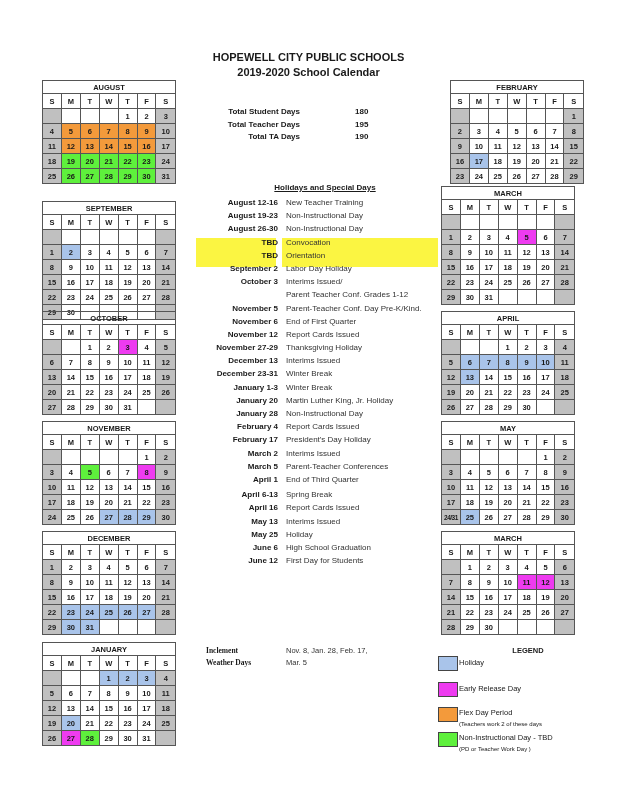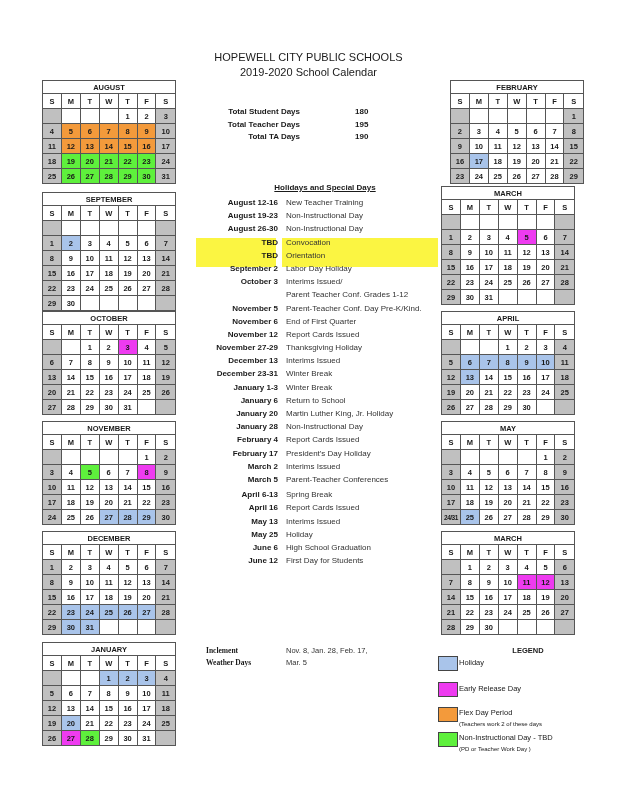--- a/index.html
+++ b/index.html
@@ -1,18 +1,18 @@
 <!DOCTYPE html>
 <html><head>
 <meta charset="utf-8">
 <style>
   html, body { margin:0; padding:0; background:#ffffff; }
   body { width:617px; height:800px; position:relative; overflow:hidden;
          font-family:"Liberation Sans", sans-serif; color:#1a1a1a; }
-  .title { position:absolute; left:0; width:617px; text-align:center; font-weight:normal; font-size:11px; }
+  .title { position:absolute; left:0; width:617px; text-align:center; font-weight:bold; font-size:11px; }
   .cal { position:absolute; width:134px; border-collapse:collapse; table-layout:fixed; }
   .cal td, .cal th { border:1px solid #555; height:14px; padding:0; text-align:center;
                      font-size:7.5px; font-weight:bold; line-height:13px; width:19px; }
   .cal th.mname { height:12px; font-size:7.5px; line-height:11px;text-align:center; }
   .cal td.we { background:#c0c0c0; }
   .cal td.hol { background:#a9c4ea; }
   .cal td.er { background:#ee3bf0; }
   .cal td.flex { background:#f39a3b; }
   .cal td.ni { background:#5ef03c; }
   .totals { position:absolute; left:195px; top:107px; font-size:8px; font-weight:bold; }
@@ -95,21 +95,21 @@
         <td class="we">25</td>
         <td class="ni">26</td>
         <td class="ni">27</td>
         <td class="ni">28</td>
         <td class="ni">29</td>
         <td class="ni">30</td>
         <td class="we">31</td>
       </tr>
     </tbody>
   </table>
-<table class="cal" style="left:42px; top:192px;">
+<table class="cal" style="left:42px; top:201px;">
     <tbody>
       <tr>
         <th class="mname" colspan="7">SEPTEMBER</th>
       </tr>
       <tr>
         <td>S</td>
         <td>M</td>
         <td>T</td>
         <td>W</td>
         <td>T</td>
@@ -806,24 +806,20 @@
       </div>
       <div class="ev">
         <span class="d">December 23-31</span>
         <span class="t">Winter Break</span>
       </div>
       <div class="ev">
         <span class="d">January 1-3</span>
         <span class="t">Winter Break</span>
       </div>
       <div class="ev">
-        <span class="d">January 6</span>
-        <span class="t">Return to School</span>
-      </div>
-      <div class="ev">
         <span class="d">January 20</span>
         <span class="t">Martin Luther King, Jr. Holiday</span>
       </div>
       <div class="ev">
         <span class="d">January 28</span>
         <span class="t">Non-Instructional Day</span>
       </div>
       <div class="ev">
         <span class="d">February 4</span>
         <span class="t">Report Cards Issued</span>
@@ -832,20 +828,24 @@
         <span class="d">February 17</span>
         <span class="t">President's Day Holiday</span>
       </div>
       <div class="ev">
         <span class="d">March 2</span>
         <span class="t">Interims Issued</span>
       </div>
       <div class="ev">
         <span class="d">March 5</span>
         <span class="t">Parent-Teacher Conferences</span>
+      </div>
+      <div class="ev">
+        <span class="d">April 1</span>
+        <span class="t">End of Third Quarter</span>
       </div>
       <div style="height: 2px;"></div>
       <div class="ev">
         <span class="d">April 6-13</span>
         <span class="t">Spring Break</span>
       </div>
       <div class="ev">
         <span class="d">April 16</span>
         <span class="t">Report Cards Issued</span>
       </div>

